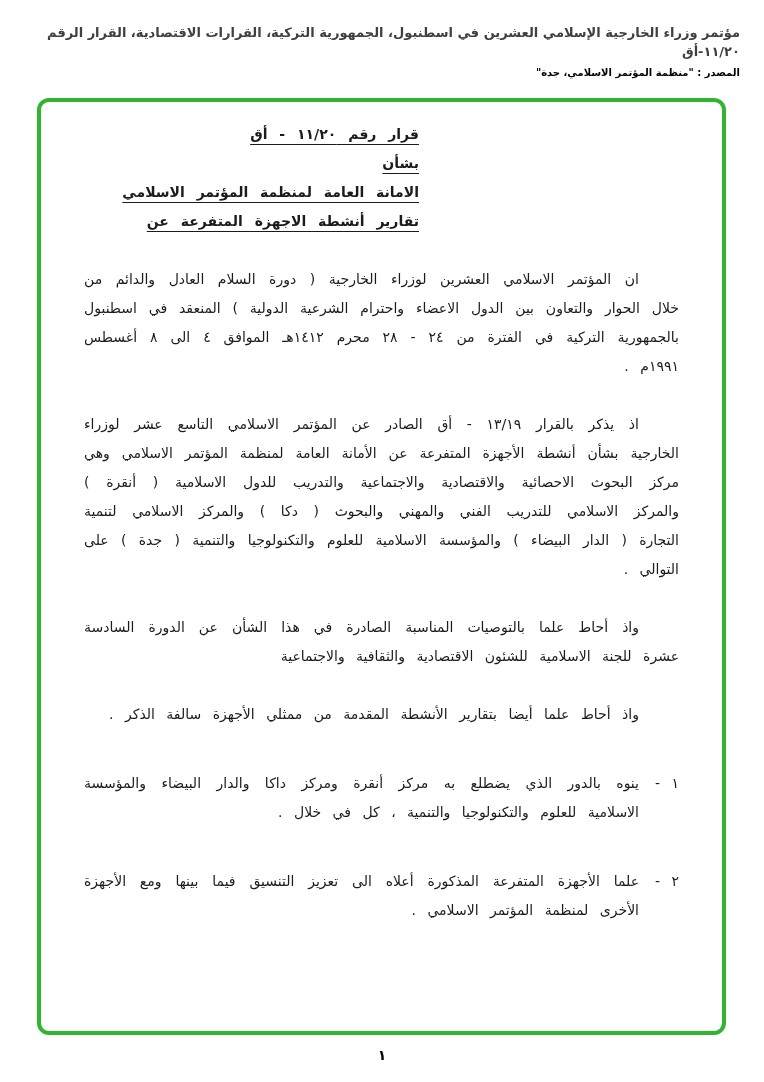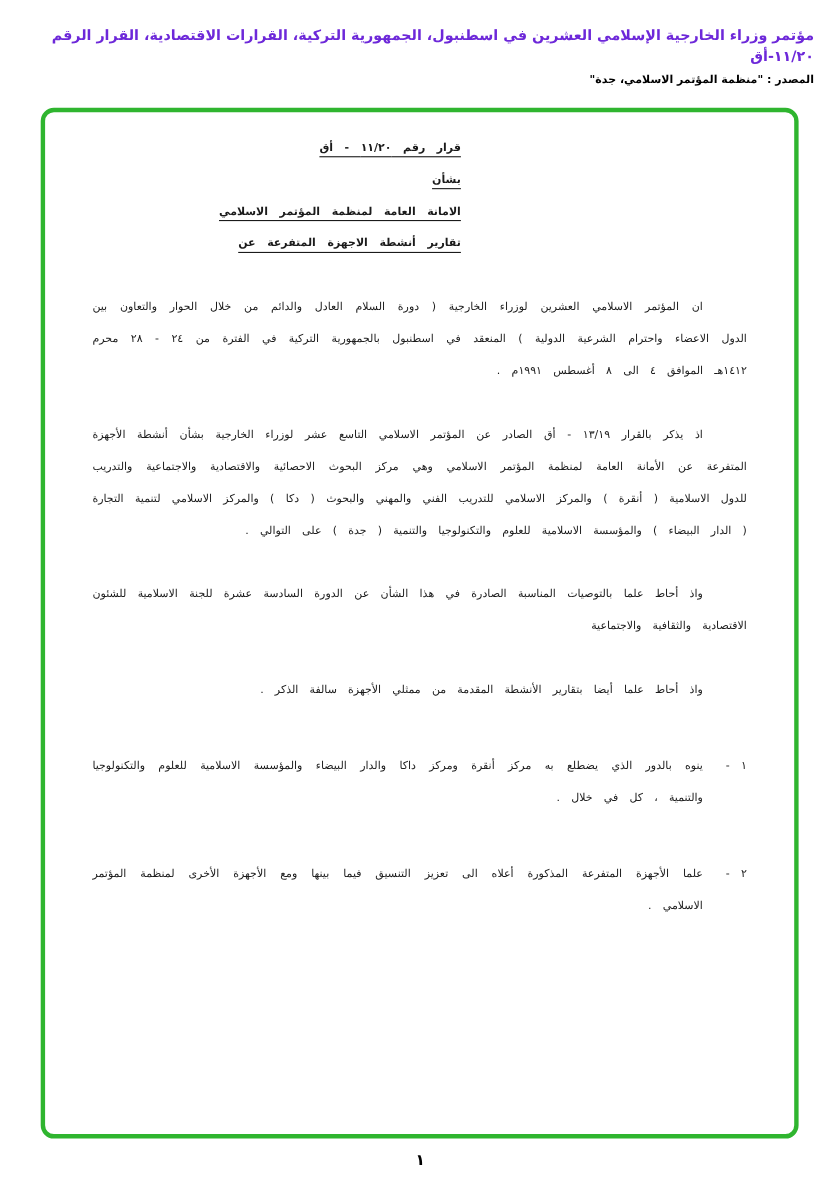--- a/index.html
+++ b/index.html
@@ -13,21 +13,21 @@
     direction: rtl;
     overflow: hidden;
   }
   .page { width: 764px; height: 1082px; padding: 24px 24px 0 24px; }
 
   .hdr-title {
     font-size: 13px;
     font-weight: bold;
     text-align: right;
     line-height: 1.45;
-    color: #6d28d9;
+    color: #404040;
   }
   .hdr-source {
     font-size: 10px;
     font-weight: bold;
     text-align: right;
     margin-top: 5px;
     color: #000;
   }
 
   .doc-frame {
@@ -36,21 +36,21 @@
     width: 689px;
     height: 937px;
     border: 4px solid #2fb52f;
     border-radius: 12px;
     padding: 18px 43px 0 43px;
     overflow: hidden;
     direction: rtl;
   }
 
   .doc-text {
-    font-size: 10px;
+    font-size: 14px;
     line-height: 29px;
     word-spacing: 7px;
   }
 
   .heading { margin-left: 0; margin-right: 260px; }
   .heading .hline {
     font-weight: bold;
     text-decoration: underline;
     text-underline-offset: 5px;
     text-decoration-thickness: 1px;

